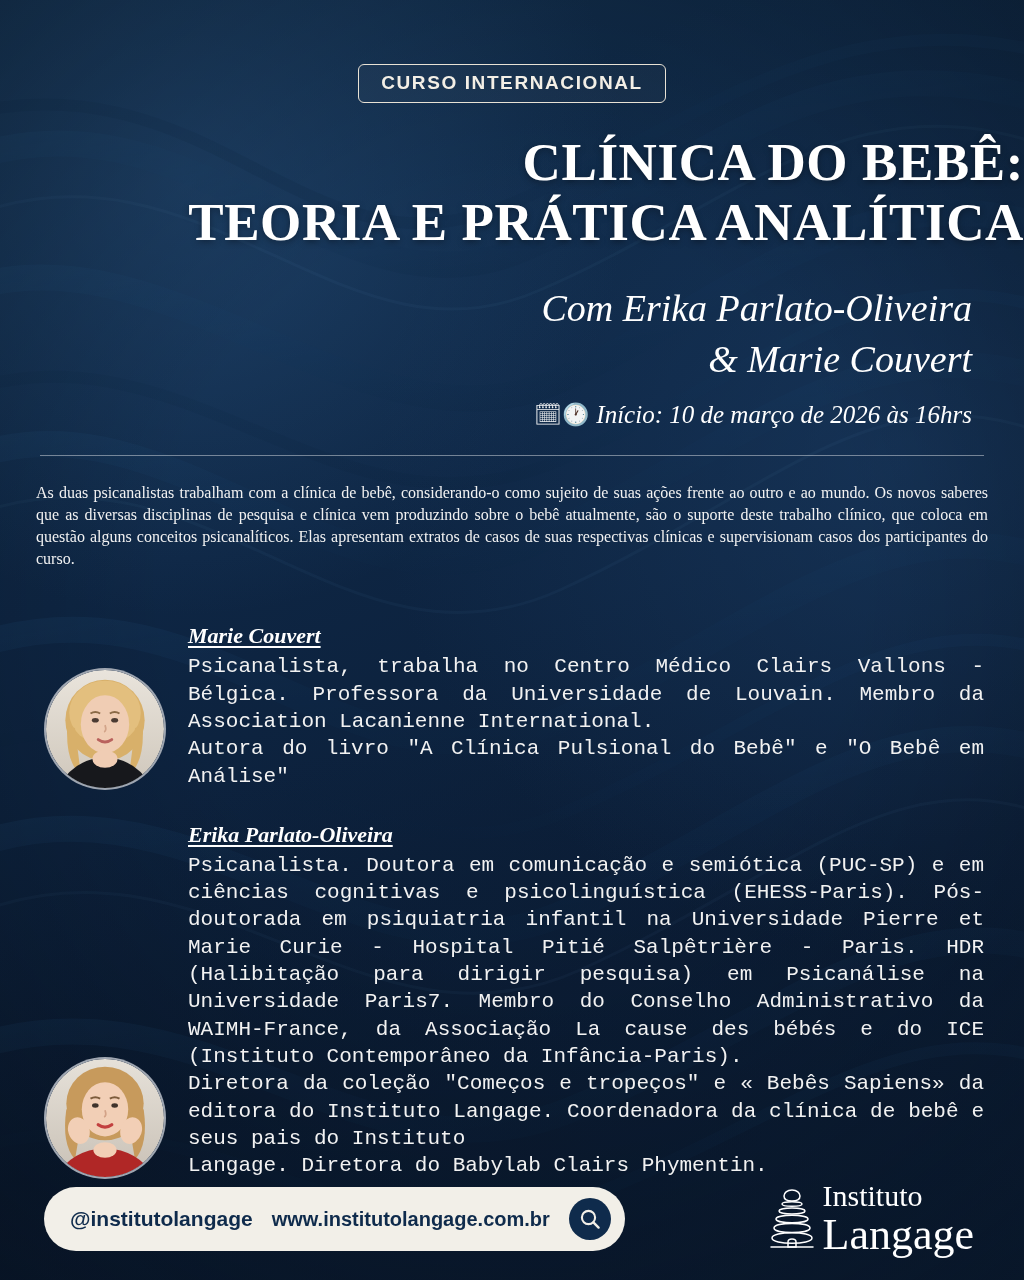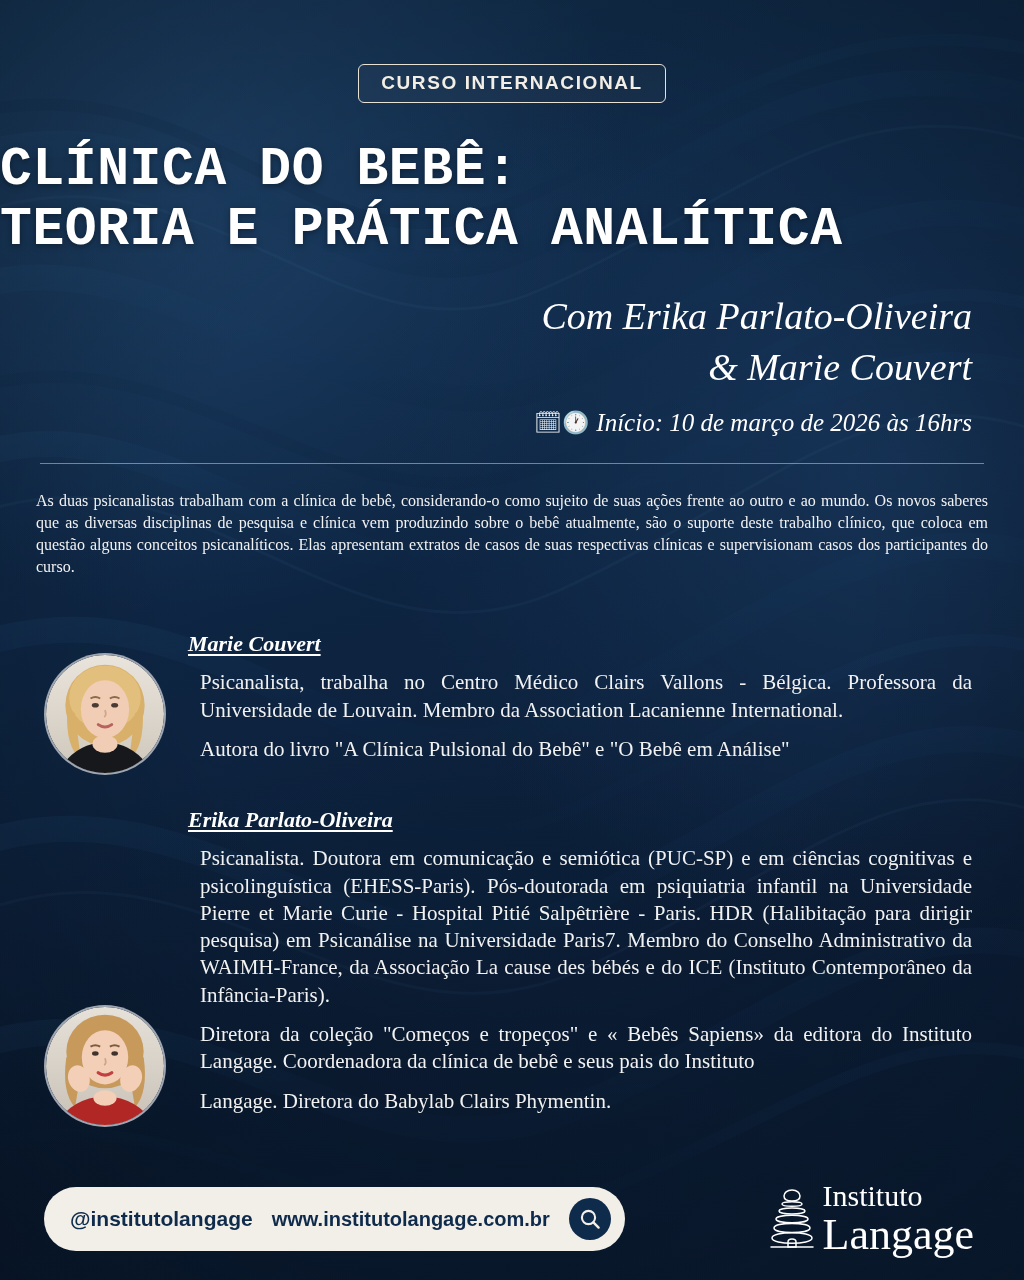--- a/index.html
+++ b/index.html
@@ -65,23 +65,23 @@
     font-family: "Liberation Sans", sans-serif;
     font-weight: bold;
     font-size: 19px;
     letter-spacing: 1.6px;
     color: #f3efe6;
     background: rgba(255,255,255,0.03);
   }
 
   
   .title {
-    margin: 38px 0 0;
-    text-align: left;
-    font-family: Liberation Mono, monospace;
+    margin: 30px 0 0;
+    text-align: right;
+    font-family: Liberation Serif, serif;
     font-weight: bold;
     font-size: 53px;
     line-height: 1.13;
     letter-spacing: 0.6px;
     color: #ffffff;
     text-shadow: 0 2px 6px rgba(0,0,0,0.35);
   }
   .title .line2 { display: block; }
 
   .presenters {
@@ -155,21 +155,21 @@
     text-underline-offset: 3px;
     margin-bottom: 4px;
     color: #ffffff;
   }
   .bio-body {
     font-size: 21px;
     line-height: 1.3;
     text-align: justify;
     color: #f2f2f2;
   }
-  .bio-body p { margin: 12px; }
+  .bio-body p { margin: 0; font-family: Liberation Mono, monospace; }
 
   .bio.second .avatar { margin-top: 6px; }
 
   
   .footer {
     position: absolute;
     left: 0;
     right: 0;
     bottom: 26px;
     height: 70px;

